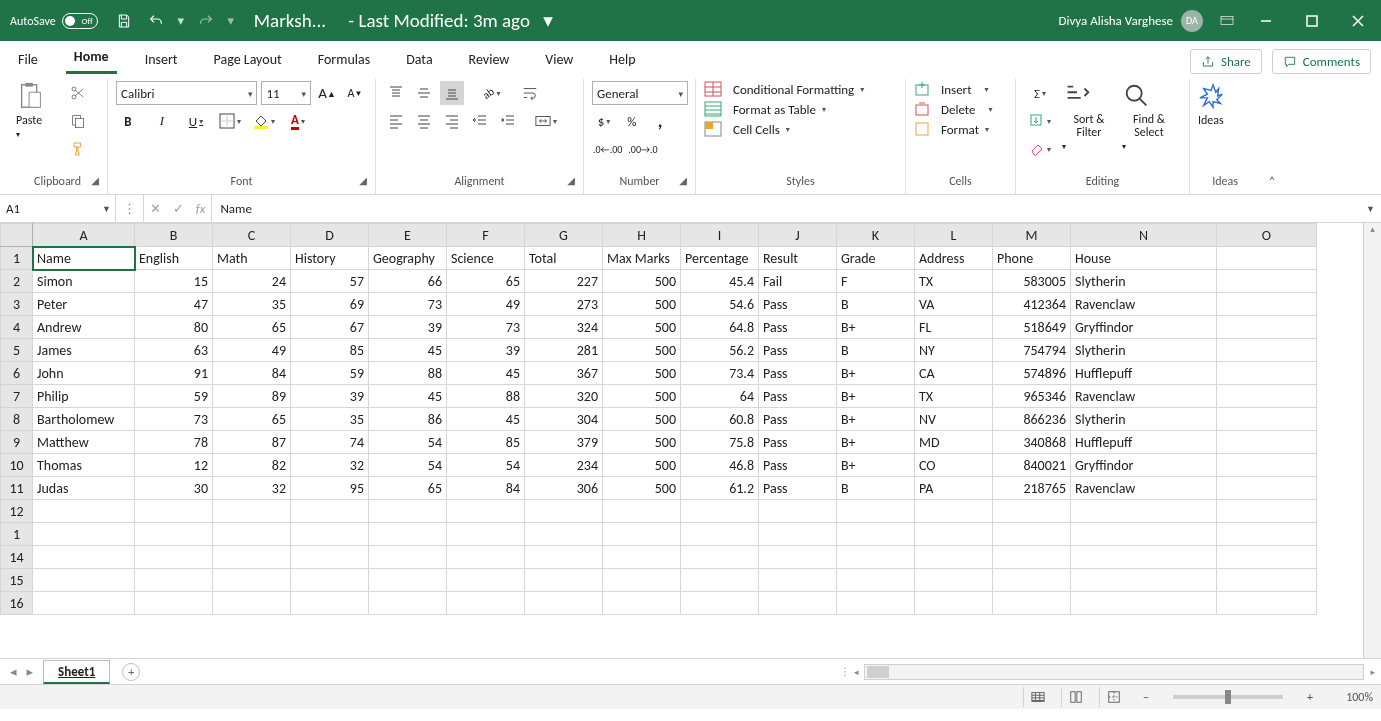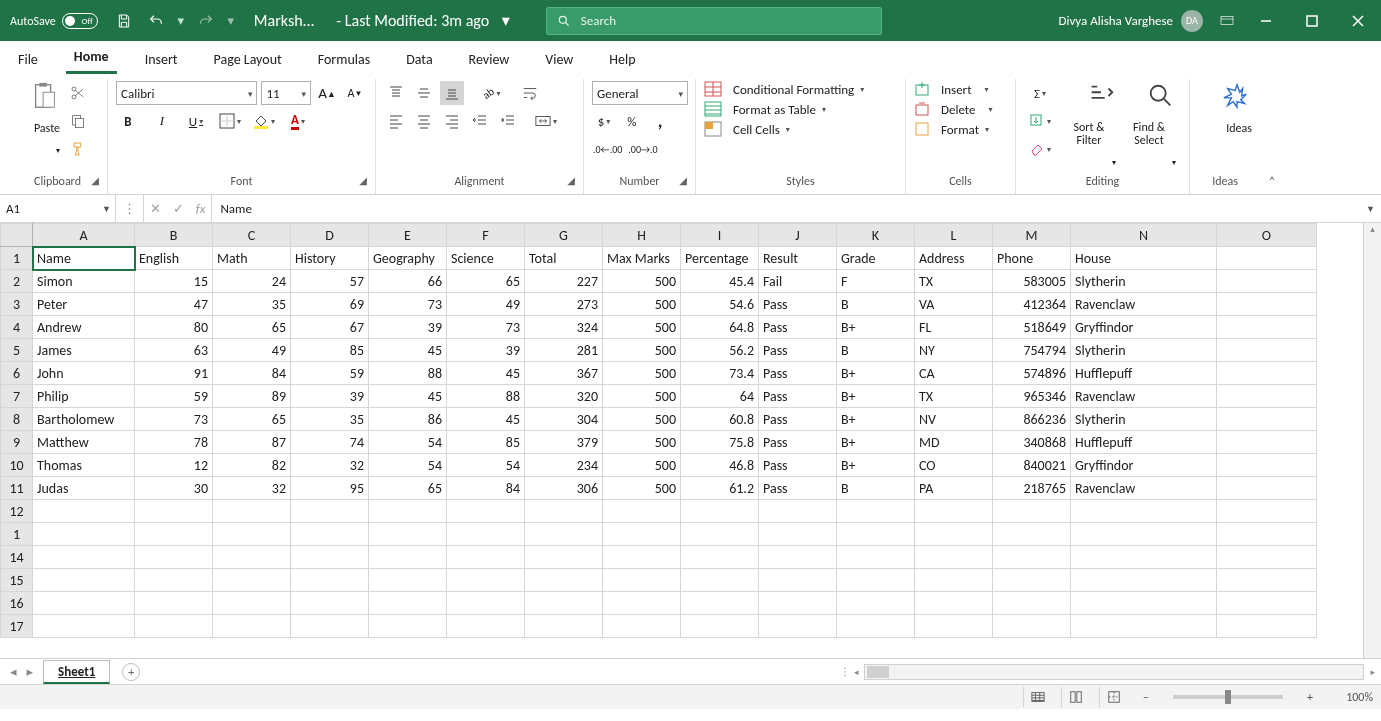--- a/index.html
+++ b/index.html
@@ -6,21 +6,21 @@
 body { width: 1381px; height: 721px; background: #fff; font-size: 13px; overflow: hidden; color: #222; }
 
 
 .titlebar { background: #207347; color: #fff; height: 41px; display: flex; align-items: center; }
 .titlebar .autosave { display:flex; align-items:center; gap:6px; padding:0 10px; font-size:12px; }
 .titlebar .autosave .toggle { width:36px; height:16px; border:1px solid #fff; border-radius:9px; position:relative; display:flex; align-items:center; }
 .titlebar .autosave .toggle .knob { width:10px; height:10px; border-radius:50%; background:#fff; margin-left:2px; }
 .titlebar .autosave .toggle .lbl { position:absolute; right:4px; font-size:9px; color:#fff; }
 .titlebar .icon-btn { width:32px; height:32px; display:flex; align-items:center; justify-content:center; color:#fff; }
 .titlebar .icon-btn svg { width:16px; height:16px; fill:#fff; stroke:#fff; }
-.titlebar .doc-title { flex: 0 0 auto; padding: 0 14px; font-size: 16px; display:flex; align-items:center; gap:9px; }
+.titlebar .doc-title { flex: 0 0 auto; padding: 0 14px; font-size: 19px; display:flex; align-items:center; gap:9px; }
 .titlebar .search { flex: 0 0 336px; margin-left:22px; }
 .titlebar .search .box { background:#399b69; border:1px solid #52b47f; height:28px; border-radius:2px; display:flex; align-items:center; padding:0 10px; gap:10px; color:#e6f5ed; }
 .titlebar .search .box svg { width:14px; height:14px; stroke:#e6f5ed; fill:none; stroke-width:2; }
 .titlebar .spacer { flex:1; }
 .titlebar .user { display:flex; align-items:center; gap:8px; padding-right:8px; font-size:13px; }
 .titlebar .user .avatar { width:22px; height:22px; border-radius:50%; background:#9bb4a8; color:#fff; font-size:10px; display:flex; align-items:center; justify-content:center; }
 .titlebar .wincontrols { display:flex; }
 .titlebar .wincontrols .btn { width:46px; height:42px; display:flex; align-items:center; justify-content:center; }
 .titlebar .wincontrols svg { width:12px; height:12px; stroke:#fff; fill:none; stroke-width:1.5; }
 
@@ -36,21 +36,21 @@
 
 .ribbon { background:#fff; border-bottom:1px solid #d4d4d4; display:flex; padding:4px 8px 0; height:120px; }
 .group { border-right:1px solid #e1e1e1; padding:2px 8px; display:flex; flex-direction:column; }
 .group .body { flex:1; display:flex; gap:6px; align-items:flex-start; }
 .group .label { font-size:12px; color:#555; text-align:center; padding:2px 0 4px; position:relative; }
 .group .label .launcher { position:absolute; right:0; top:2px; font-size:10px; color:#666; }
 .rcol { display:flex; flex-direction:column; gap:4px; }
 .rrow { display:flex; gap:4px; align-items:center; }
 .rbtn { min-width:24px; height:24px; display:flex; align-items:center; justify-content:center; border:1px solid transparent; }
 .rbtn svg { width:16px; height:16px; }
-.rbig { width:44px; display:flex; flex-direction:column; align-items:flex-end; gap:10px; font-size:12px; }
+.rbig { width:44px; display:flex; flex-direction:column; align-items:flex-start; gap:2px; font-size:12px; }
 .rbig svg { width:30px; height:30px; }
 .combo { border:1px solid #b0b0b0; height:24px; display:flex; align-items:center; padding:0 4px; font-size:13px; background:#fff; }
 .combo .dd { margin-left:auto; font-size:9px; color:#555; }
 .ddarrow { font-size:8px; color:#555; margin-left:2px; }
 .collapse { width:24px; display:flex; align-items:flex-end; justify-content:center; padding-bottom:6px; color:#555; }
 
 
 .fbar { display:flex; height:28px; border-bottom:1px solid #d4d4d4; align-items:stretch; }
 .fbar .namebox { width:116px; border-right:1px solid #d4d4d4; display:flex; align-items:center; padding:0 6px; background:#fff; position:relative; }
 .fbar .namebox .dd { position:absolute; right:4px; font-size:9px; color:#555; }
@@ -110,29 +110,20 @@
     </div>
   <div class="icon-btn" style="width:18px;color:#bfe4cf">▾</div>
   <div class="icon-btn" style="opacity:.55">
       <svg viewBox="0 0 24 24">
         <path d="M15 14l5-5-5-5M20 9H10a6 6 0 00-6 6v1" fill="none" stroke="#fff" stroke-width="1.8"></path>
       </svg>
     </div>
   <div class="icon-btn" style="width:18px;opacity:.55">▾</div>
   <div class="doc-title">
     <span>Marksh...</span>&nbsp;<span>- Last Modified: 3m ago</span>&nbsp;▾
-  </div>
-  <div class="search">
-    <div class="box">
-      <svg viewBox="0 0 24 24">
-          <circle cx="10" cy="10" r="6"></circle>
-          <path d="M20 20l-5-5"></path>
-        </svg>
-      <span>Search</span>
-    </div>
   </div>
   <div class="spacer"></div>
   <div class="user">
     <span>Divya Alisha Varghese</span>
     <span class="avatar">DA</span>
   </div>
   <div class="icon-btn">
       <svg viewBox="0 0 24 24">
         <rect x="3" y="5" width="18" height="12" fill="none" stroke="#fff"></rect>
         <path d="M3 9h18" stroke="#fff"></path>
@@ -160,20 +151,34 @@
 <div class="ribbon-tabs">
   <span class="tab">File</span>
     <span class="tab active">Home</span>
     <span class="tab">Insert</span>
     <span class="tab">Page Layout</span>
     <span class="tab">Formulas</span>
     <span class="tab">Data</span>
     <span class="tab">Review</span>
     <span class="tab">View</span>
     <span class="tab">Help</span>
+  <div class="right">
+    <div class="pill">
+      <svg viewBox="0 0 24 24">
+          <path d="M4 12v7h16v-7M12 3v12M8 7l4-4 4 4" stroke-width="1.5"></path>
+        </svg>
+      <span class="grn">Share</span>
+    </div>
+    <div class="pill">
+      <svg viewBox="0 0 24 24">
+          <path d="M4 4h16v12H10l-4 4v-4H4z" stroke-width="1.5"></path>
+        </svg>
+      <span class="grn">Comments</span>
+    </div>
+  </div>
 </div>
 
 <div class="ribbon">
 
   <div class="group" style="width:100px">
     <div class="body">
       <div class="rbig">
         <svg viewBox="0 0 32 32">
             <rect x="6" y="4" width="16" height="24" fill="none" stroke="#888" stroke-width="1.5"></rect>
             <rect x="10" y="2" width="8" height="4" fill="#888"></rect>
@@ -771,38 +776,20 @@
           <td></td>
           <td></td>
           <td></td>
           <td></td>
           <td></td>
           <td></td>
           <td></td>
           <td></td>
           <td></td>
         </tr>
-        <tr>
-          <td class="rowhdr">17</td>
-          <td></td>
-          <td></td>
-          <td></td>
-          <td></td>
-          <td></td>
-          <td></td>
-          <td></td>
-          <td></td>
-          <td></td>
-          <td></td>
-          <td></td>
-          <td></td>
-          <td></td>
-          <td></td>
-          <td></td>
-        </tr>
       </tbody>
     </table>
   <div style="position:absolute;right:0;top:0;width:18px;height:100%;background:#f3f3f3;border-left:1px solid #cfcfcf">
     <div style="height:16px;text-align:center;font-size:9px;color:#888">▴</div>
   </div>
 </div>
 
 <div class="sheetbar">
   <div class="nav">
     <span>◂</span>

